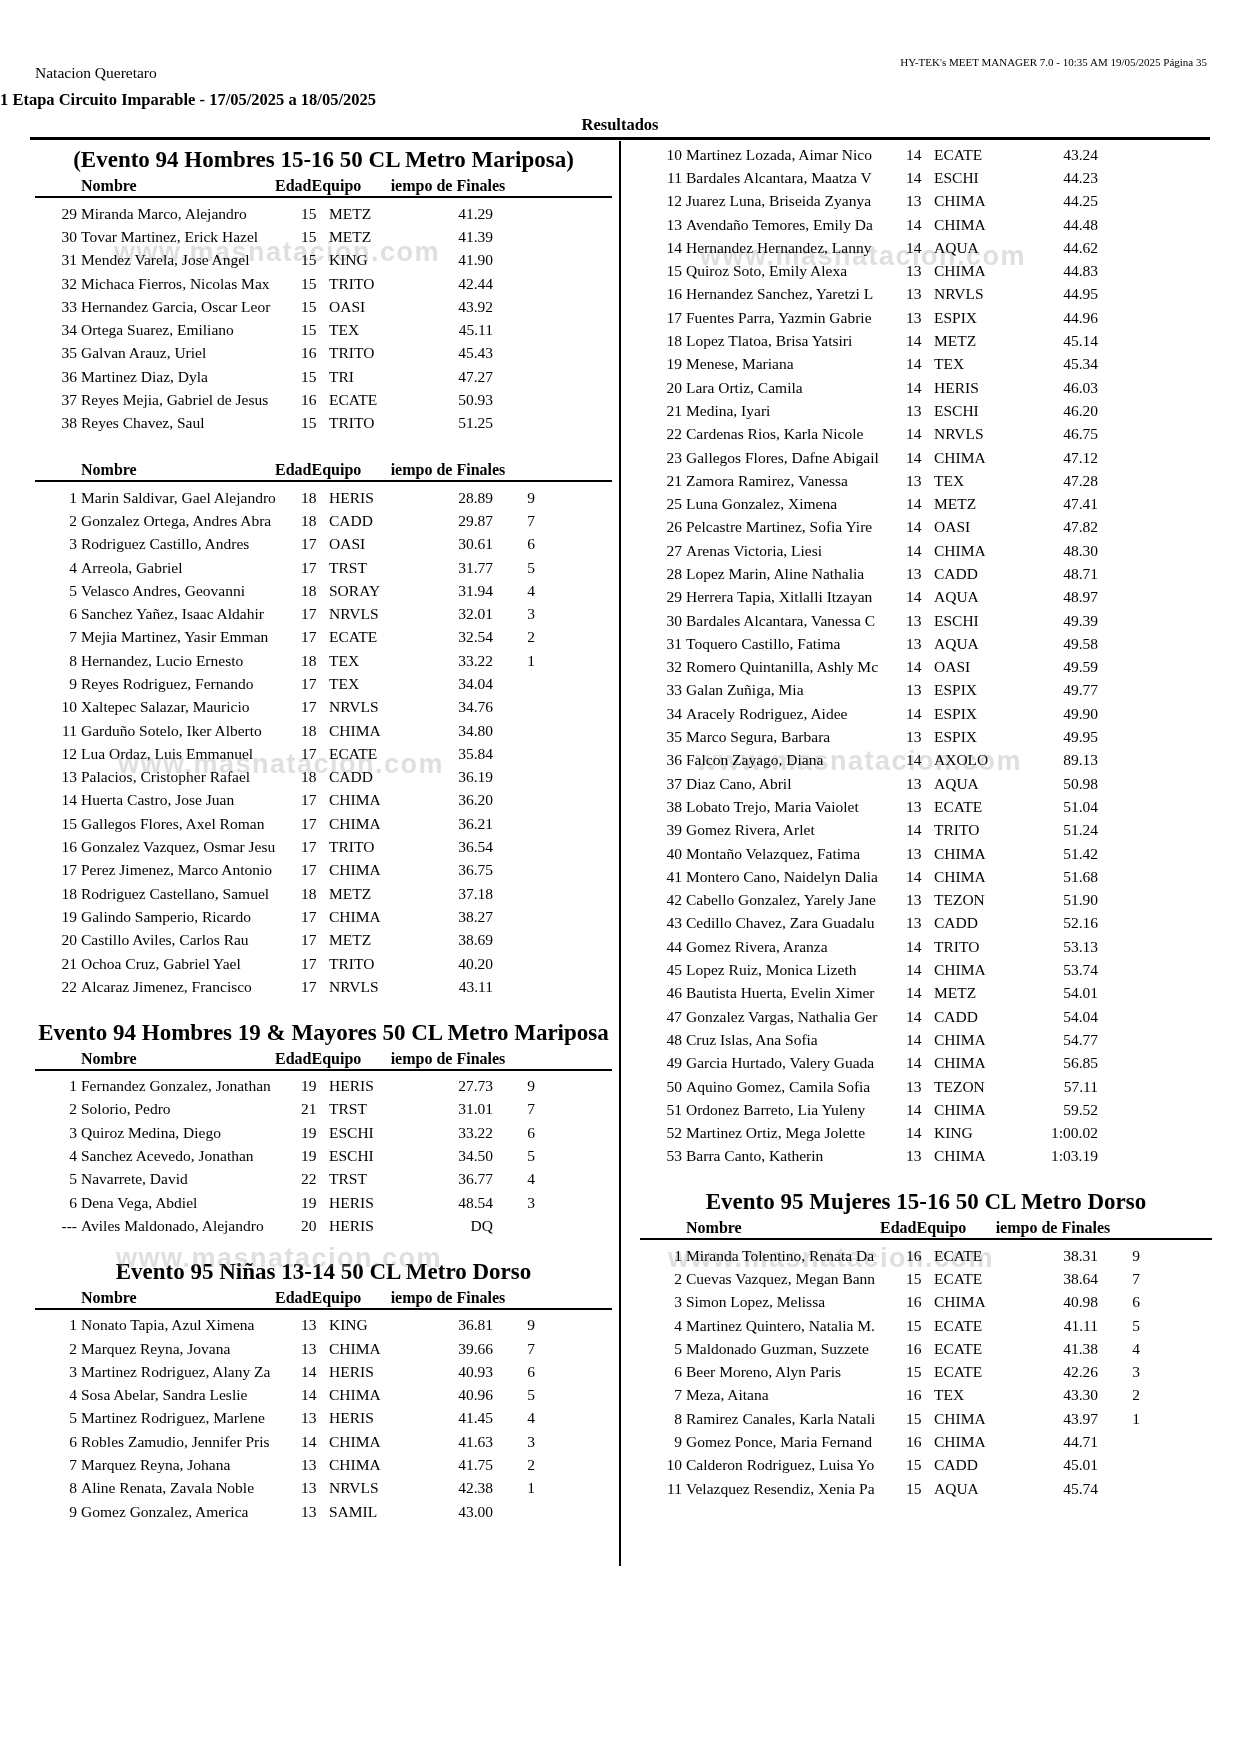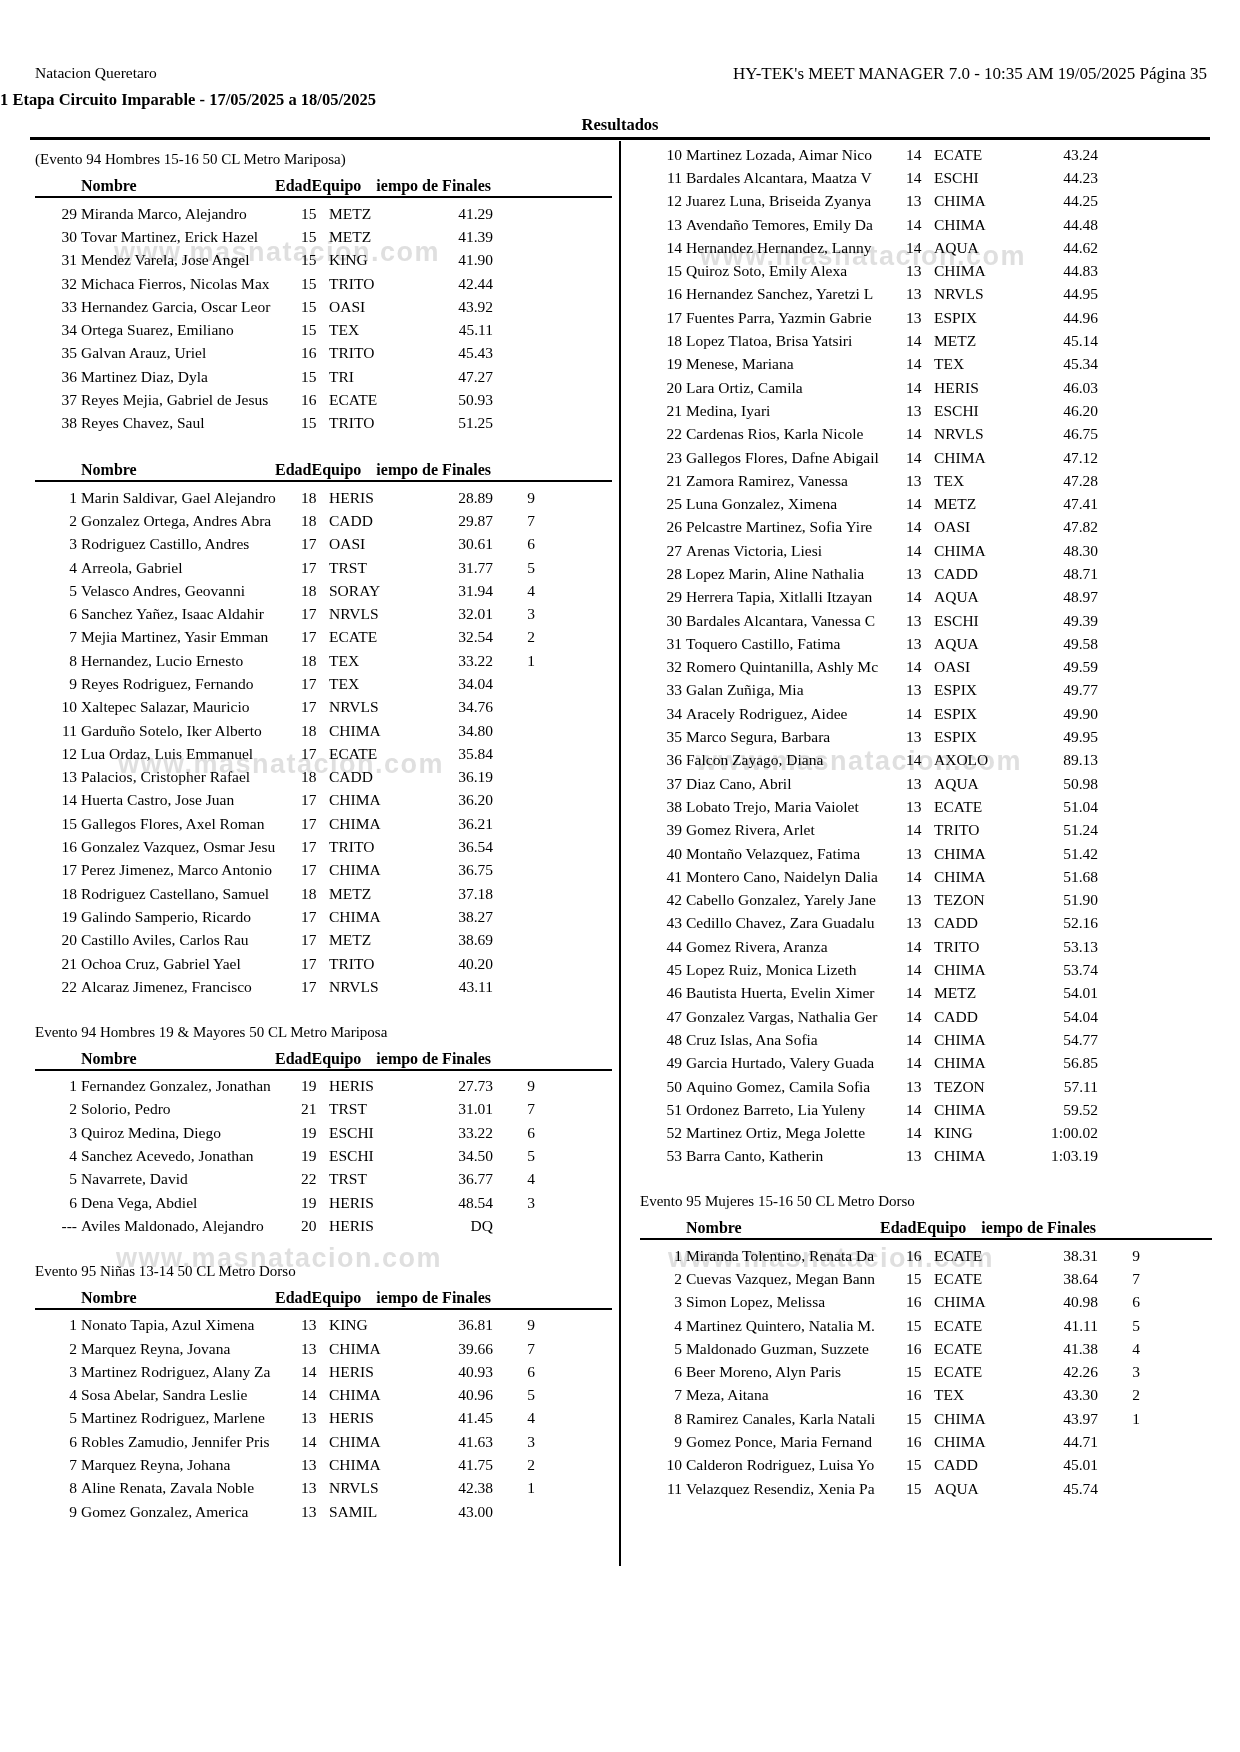--- a/index.html
+++ b/index.html
@@ -2,37 +2,37 @@
 <html><head>
 <meta charset="utf-8">
 <style>
   html,body{margin:0;padding:0;}
   body{
     width:1240px;height:1752px;position:relative;background:#ffffff;
     font-family:"Liberation Serif","DejaVu Serif",serif;color:#000;
     overflow:hidden;
   }
   .hdr-left{position:absolute;left:35px;top:64px;font-size:15.5px;}
-  .hdr-right{position:absolute;right:33px;top:64px;font-size:17px;}
+  .hdr-right{position:absolute;right:33px;top:56px;font-size:11px;}
   .meet-title{position:absolute;left:0;top:90px;width:100%;text-align:left;font-size:16.5px;font-weight:bold;}
   .results-label{position:absolute;left:0;top:115px;width:100%;text-align:center;font-size:16.5px;font-weight:bold;}
   .rule-top{position:absolute;left:30px;top:137px;width:1180px;height:3px;background:#000;}
   .divider{position:absolute;left:619px;top:141px;width:2px;height:1425px;background:#000;}
 
   .column{position:absolute;}
   .col-left{left:35px;top:147px;width:577px;}
   .col-right{left:640px;top:143px;width:572px;}
 
   .section{margin:0;}
   .section + .section{margin-top:21px;}
-  .section-title{font-size:15px;font-weight:normal;height:25px;line-height:25px;white-space:nowrap;}
+  .section-title{font-size:23px;font-weight:bold;height:25px;line-height:25px;white-space:nowrap;text-align:center;}
   .header-row{position:relative;height:24px;border-bottom:2.5px solid #000;margin-bottom:4px;font-weight:bold;font-size:16px;}
   .h-nombre{position:absolute;left:46px;bottom:1px;font-family:Liberation Serif, serif;}
   .h-ageteam{position:absolute;left:240px;bottom:1px;}
-  .h-time{position:absolute;left:326px;width:130px;text-align:right;bottom:1px;}
+  .h-time{position:absolute;left:348px;width:130px;text-align:center;bottom:1px;}
 
   .row{display:flex;height:23.3px;align-items:center;font-size:15.5px;position:relative;z-index:2;}
   .cell{display:block;white-space:nowrap;}
   .c-place{width:42px;text-align:right;padding-right:4px;}
   .c-name{width:218px;overflow:hidden;}
   .c-age{width:30px;padding-left:2px;box-sizing:border-box;}
   .c-team{width:82px;}
   .c-time{width:82px;text-align:right;}
   .c-points{width:42px;text-align:right;}
   .spacer{flex:1;}

